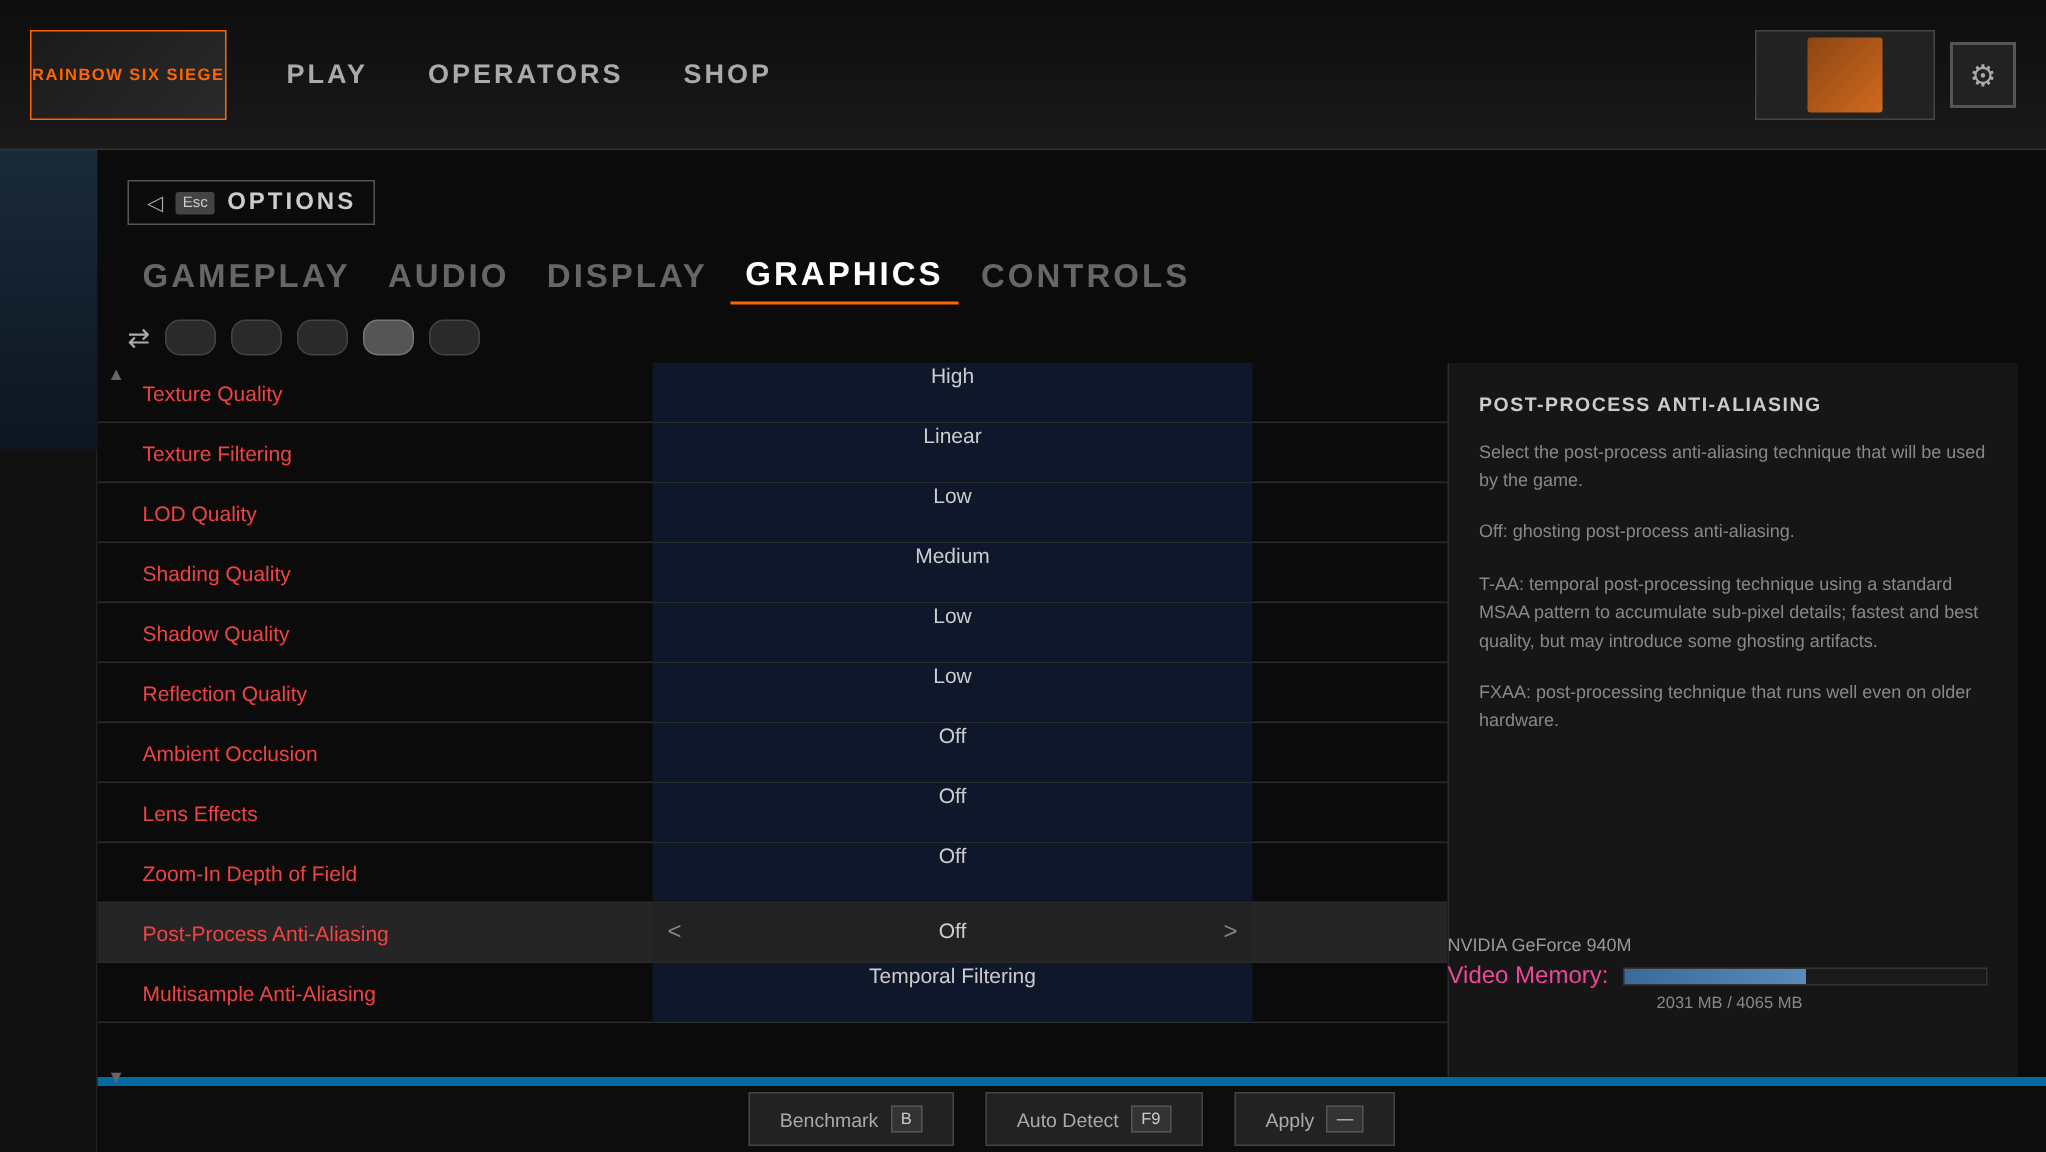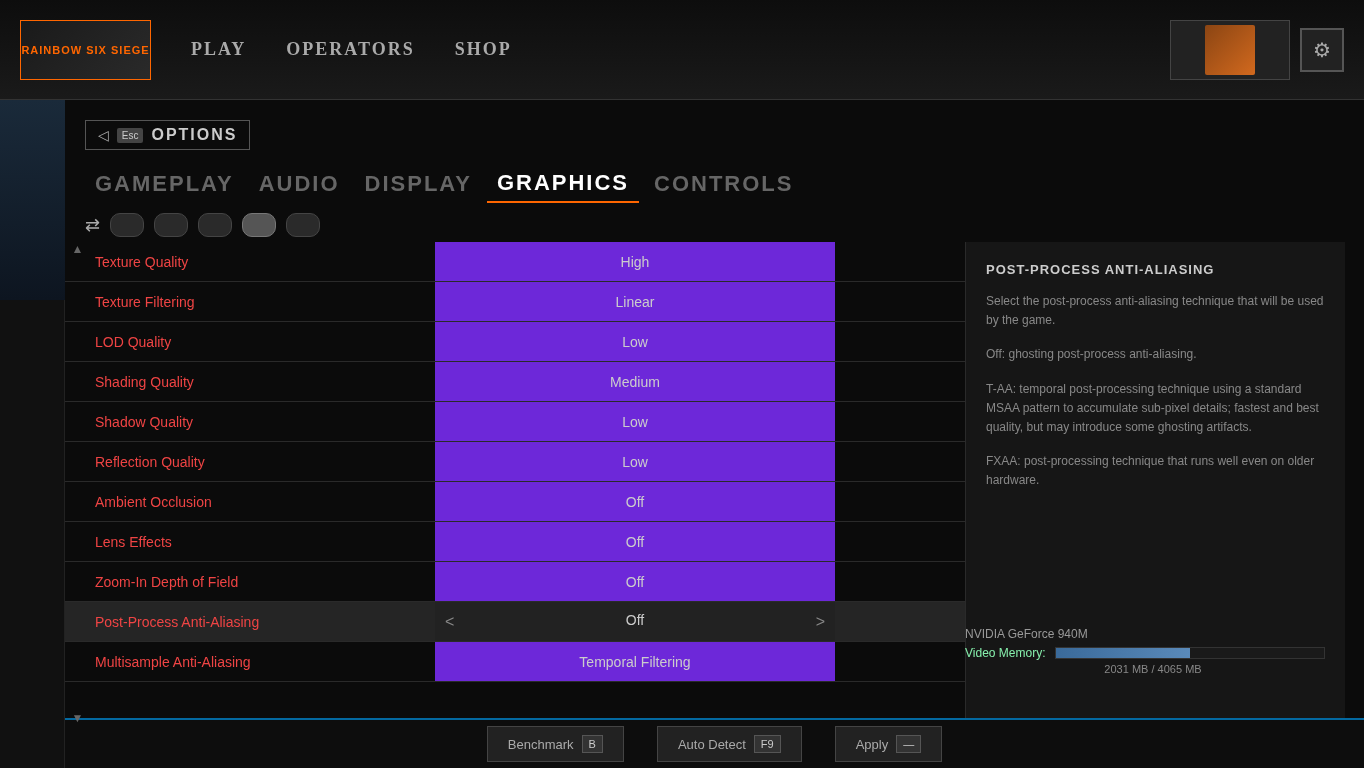--- a/index.html
+++ b/index.html
@@ -57,21 +57,20 @@
       align-items: center;
     }
 
     .nav-item {
       color: #aaa;
       font-size: 18px;
       font-weight: bold;
       letter-spacing: 2px;
       text-transform: uppercase;
       cursor: pointer;
-      font-family: Liberation Serif, serif;
     }
 
     .top-right {
       position: absolute;
       right: 20px;
       top: 20px;
       display: flex;
       align-items: center;
       gap: 10px;
     }
@@ -242,23 +241,23 @@
     .setting-label {
       width: 340px;
       color: #ef4444;
       font-size: 14px;
     }
 
     .setting-value-area {
       flex: 1;
       height: 100%;
       display: flex;
-      align-items: center;
+      align-items: flex-start;
       justify-content: center;
-      background: #6d28d9;
+      background: #0f172a;
       position: relative;
       max-width: 400px;
     }
 
     .setting-value {
       color: #ccc;
       font-size: 14px;
     }
 
     .setting-row.active .setting-value-area {
@@ -330,22 +329,22 @@
       margin-bottom: 5px;
     }
 
     .vram-row {
       display: flex;
       align-items: center;
       gap: 10px;
     }
 
     .vram-label {
-      color: #86efac;
-      font-size: 12px;
+      color: #ec4899;
+      font-size: 16px;
       white-space: nowrap;
     }
 
     .vram-bar-container {
       flex: 1;
       height: 12px;
       background: #1a1a1a;
       border: 1px solid #333;
       position: relative;
     }
@@ -364,25 +363,25 @@
     }
 
     
     .bottom-bar {
       position: absolute;
       bottom: 0;
       left: 0;
       right: 0;
       height: 50px;
       background: #0d0d0d;
-      border-top: 2px solid #0369a1;
+      border-top: 6px solid #0369a1;
       display: flex;
       align-items: center;
       justify-content: center;
-      gap: 33px;
+      gap: 21px;
     }
 
     .bottom-btn {
       background: #222;
       border: 1px solid #444;
       color: #aaa;
       font-size: 13px;
       padding: 8px 20px;
       cursor: pointer;
       display: flex;

